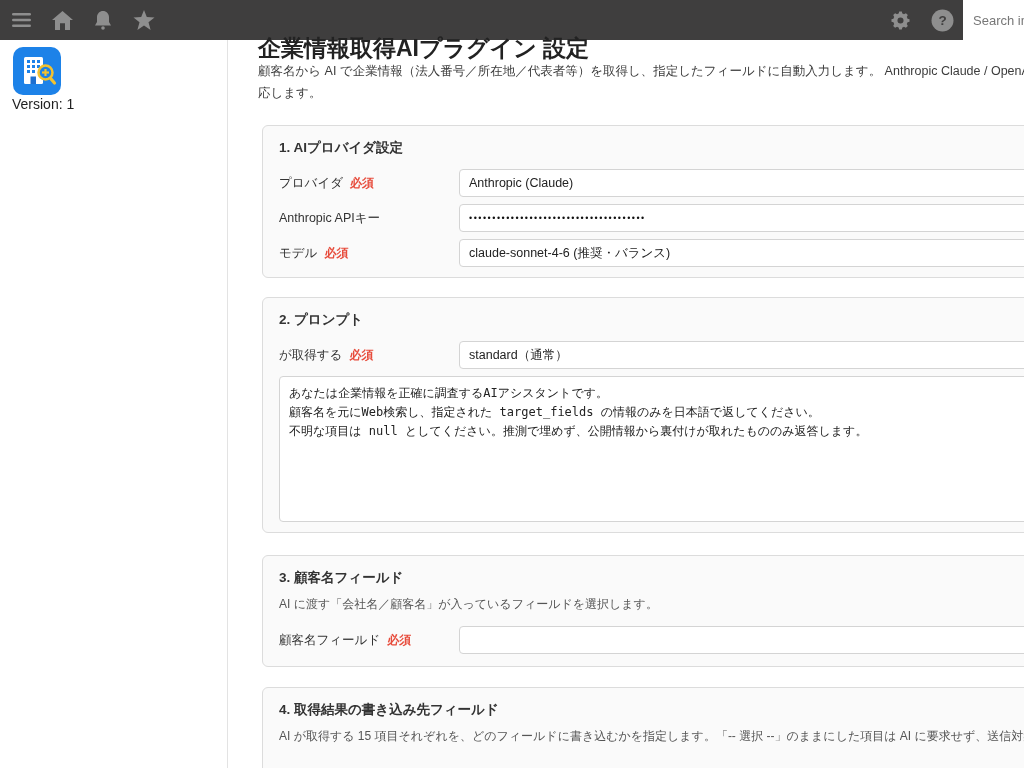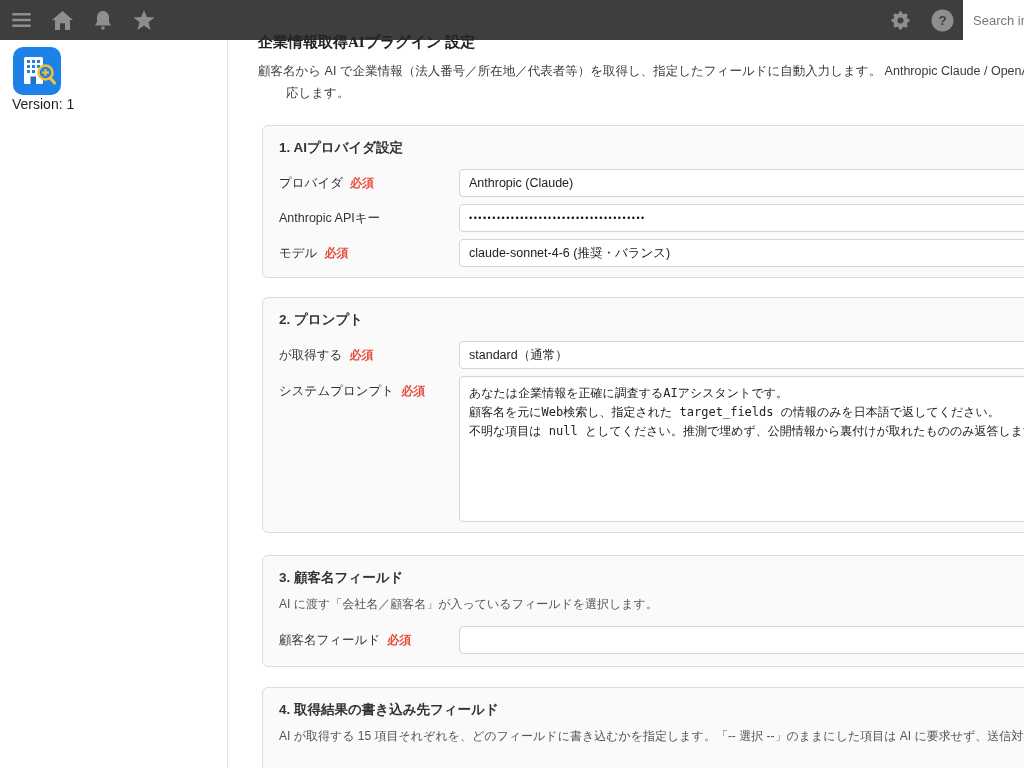--- a/index.html
+++ b/index.html
@@ -15,23 +15,23 @@
   .searchbox input { border:none; outline:none; width:100%; height:100%; padding:0 10px;
     font-size:13px; color:#333; font-family:"Liberation Sans",sans-serif; }
   .searchbox input::placeholder { color:#777; opacity:1; }
 
   
   .side-divider { position:absolute; left:227px; top:40px; width:1px; height:728px; background:#e3e3e3; }
   .app-icon { position:absolute; left:13px; top:47px; width:48px; height:48px; }
   .version-label { position:absolute; left:12px; top:96px; font-size:14px; color:#1f1f1f; }
 
   
-  .page-title { position:absolute; left:258px; top:33px; font-size:15px; font-weight:bold; color:#222; white-space:nowrap;font-family:Liberation Serif, serif; }
+  .page-title { position:absolute; left:258px; top:33px; font-size:23px; font-weight:bold; color:#222; white-space:nowrap; }
   .page-desc1 { position:absolute; left:258px; top:63px; font-size:12.5px; color:#3c3c3c; white-space:nowrap; }
-  .page-desc2 { position:absolute; left:258px; top:85px; font-size:12.5px; color:#3c3c3c; white-space:nowrap;margin-left:28px; }
+  .page-desc2 { position:absolute; left:258px; top:85px; font-size:12.5px; color:#3c3c3c; white-space:nowrap; }
 
   .section { position:absolute; left:262px; width:990px; background:#fafafa;
     border:1px solid #dcdcdc; border-radius:6px; padding:13px 16px; }
   .section.s1 { top:125px; height:153px; }
   .section.s2 { top:297px; height:236px; }
   .section.s3 { top:555px; height:112px; }
   .section.s4 { top:687px; height:130px; }
 
   .section-title { font-size:13.5px; font-weight:600; color:#333; margin-bottom:12px; }
   .section-desc  { font-size:12px; color:#555; margin:-3px 0 13px 0; white-space:nowrap; }
@@ -144,23 +144,20 @@
 
 <div class="section s2">
   <div class="section-title">2. プロンプト</div>
   <div class="row">
     <div class="row-label">
       <span>が取得する</span><span class="required">必須</span>
     </div>
     <div class="control">standard（通常）</div>
   </div>
   <div class="row top-align">
-    <div class="row-label">
-      <span>システムプロンプト</span><span class="required">必須</span>
-    </div>
     <textarea class="control" style="">あなたは企業情報を正確に調査するAIアシスタントです。
 顧客名を元にWeb検索し、指定された target_fields の情報のみを日本語で返してください。
 不明な項目は null としてください。推測で埋めず、公開情報から裏付けが取れたもののみ返答します。</textarea>
   </div>
 </div>
 
 <div class="section s3">
   <div class="section-title">3. 顧客名フィールド</div>
   <div class="section-desc">AI に渡す「会社名／顧客名」が入っているフィールドを選択します。</div>
   <div class="row">

